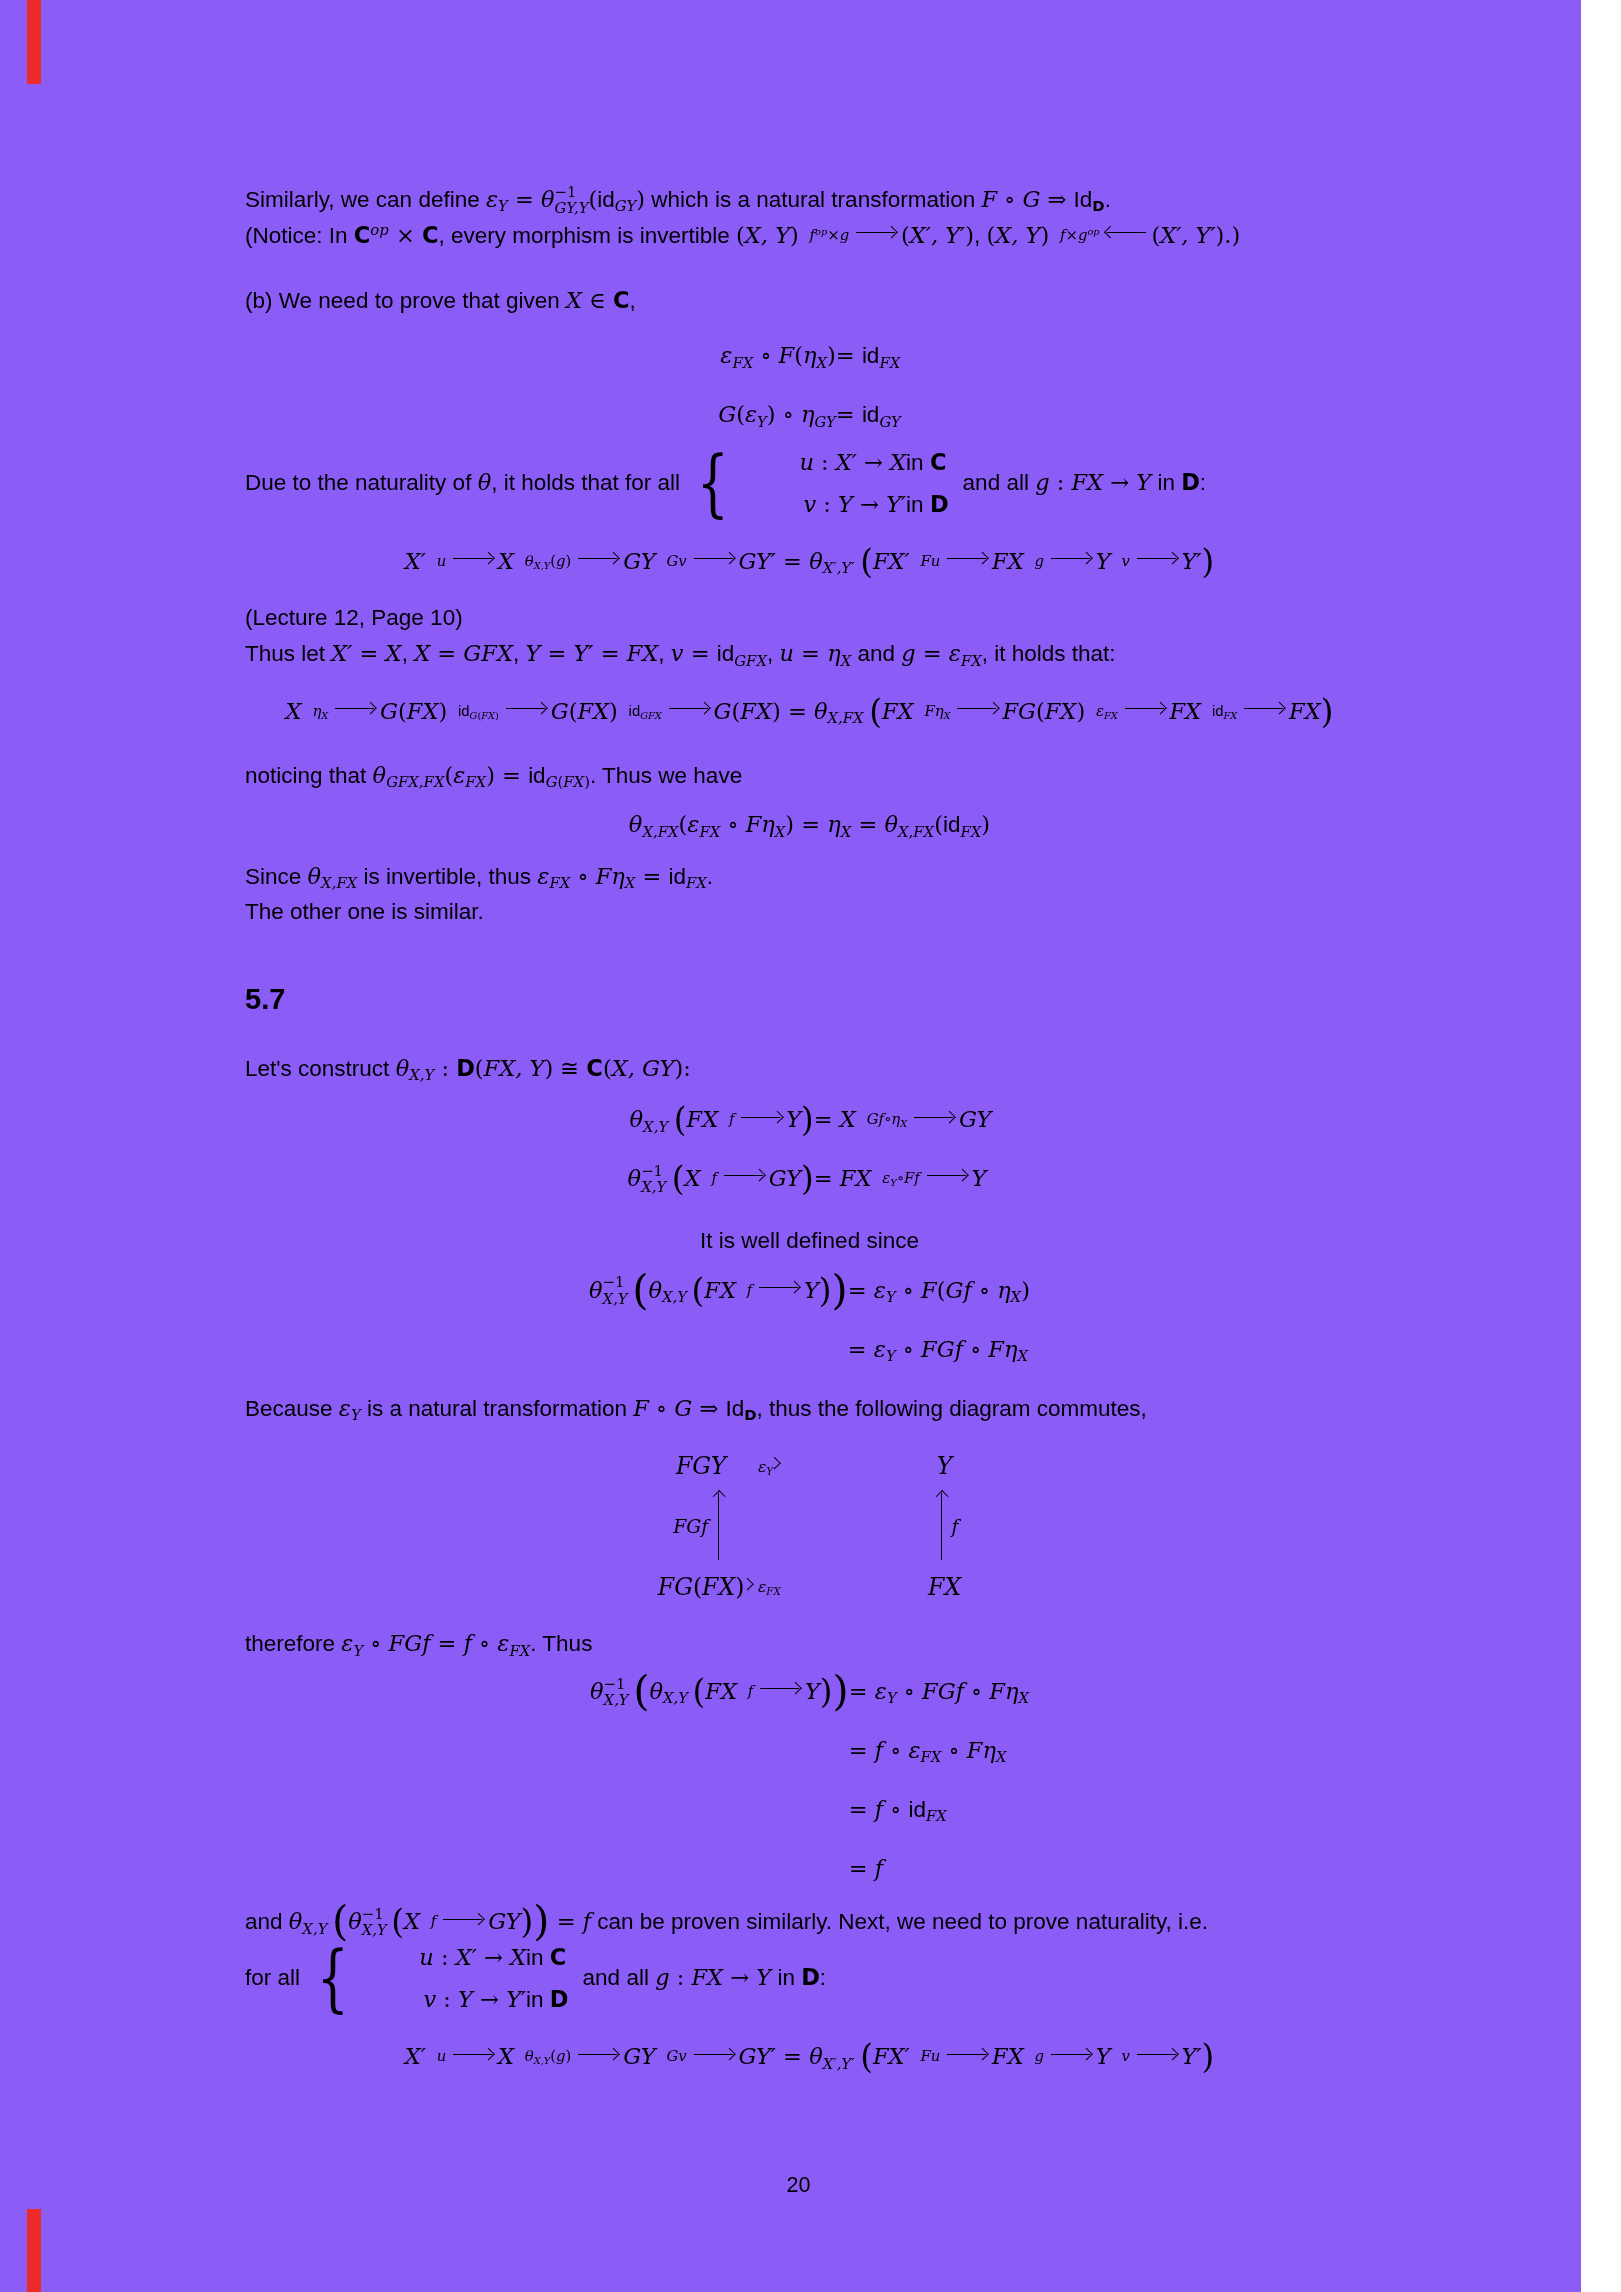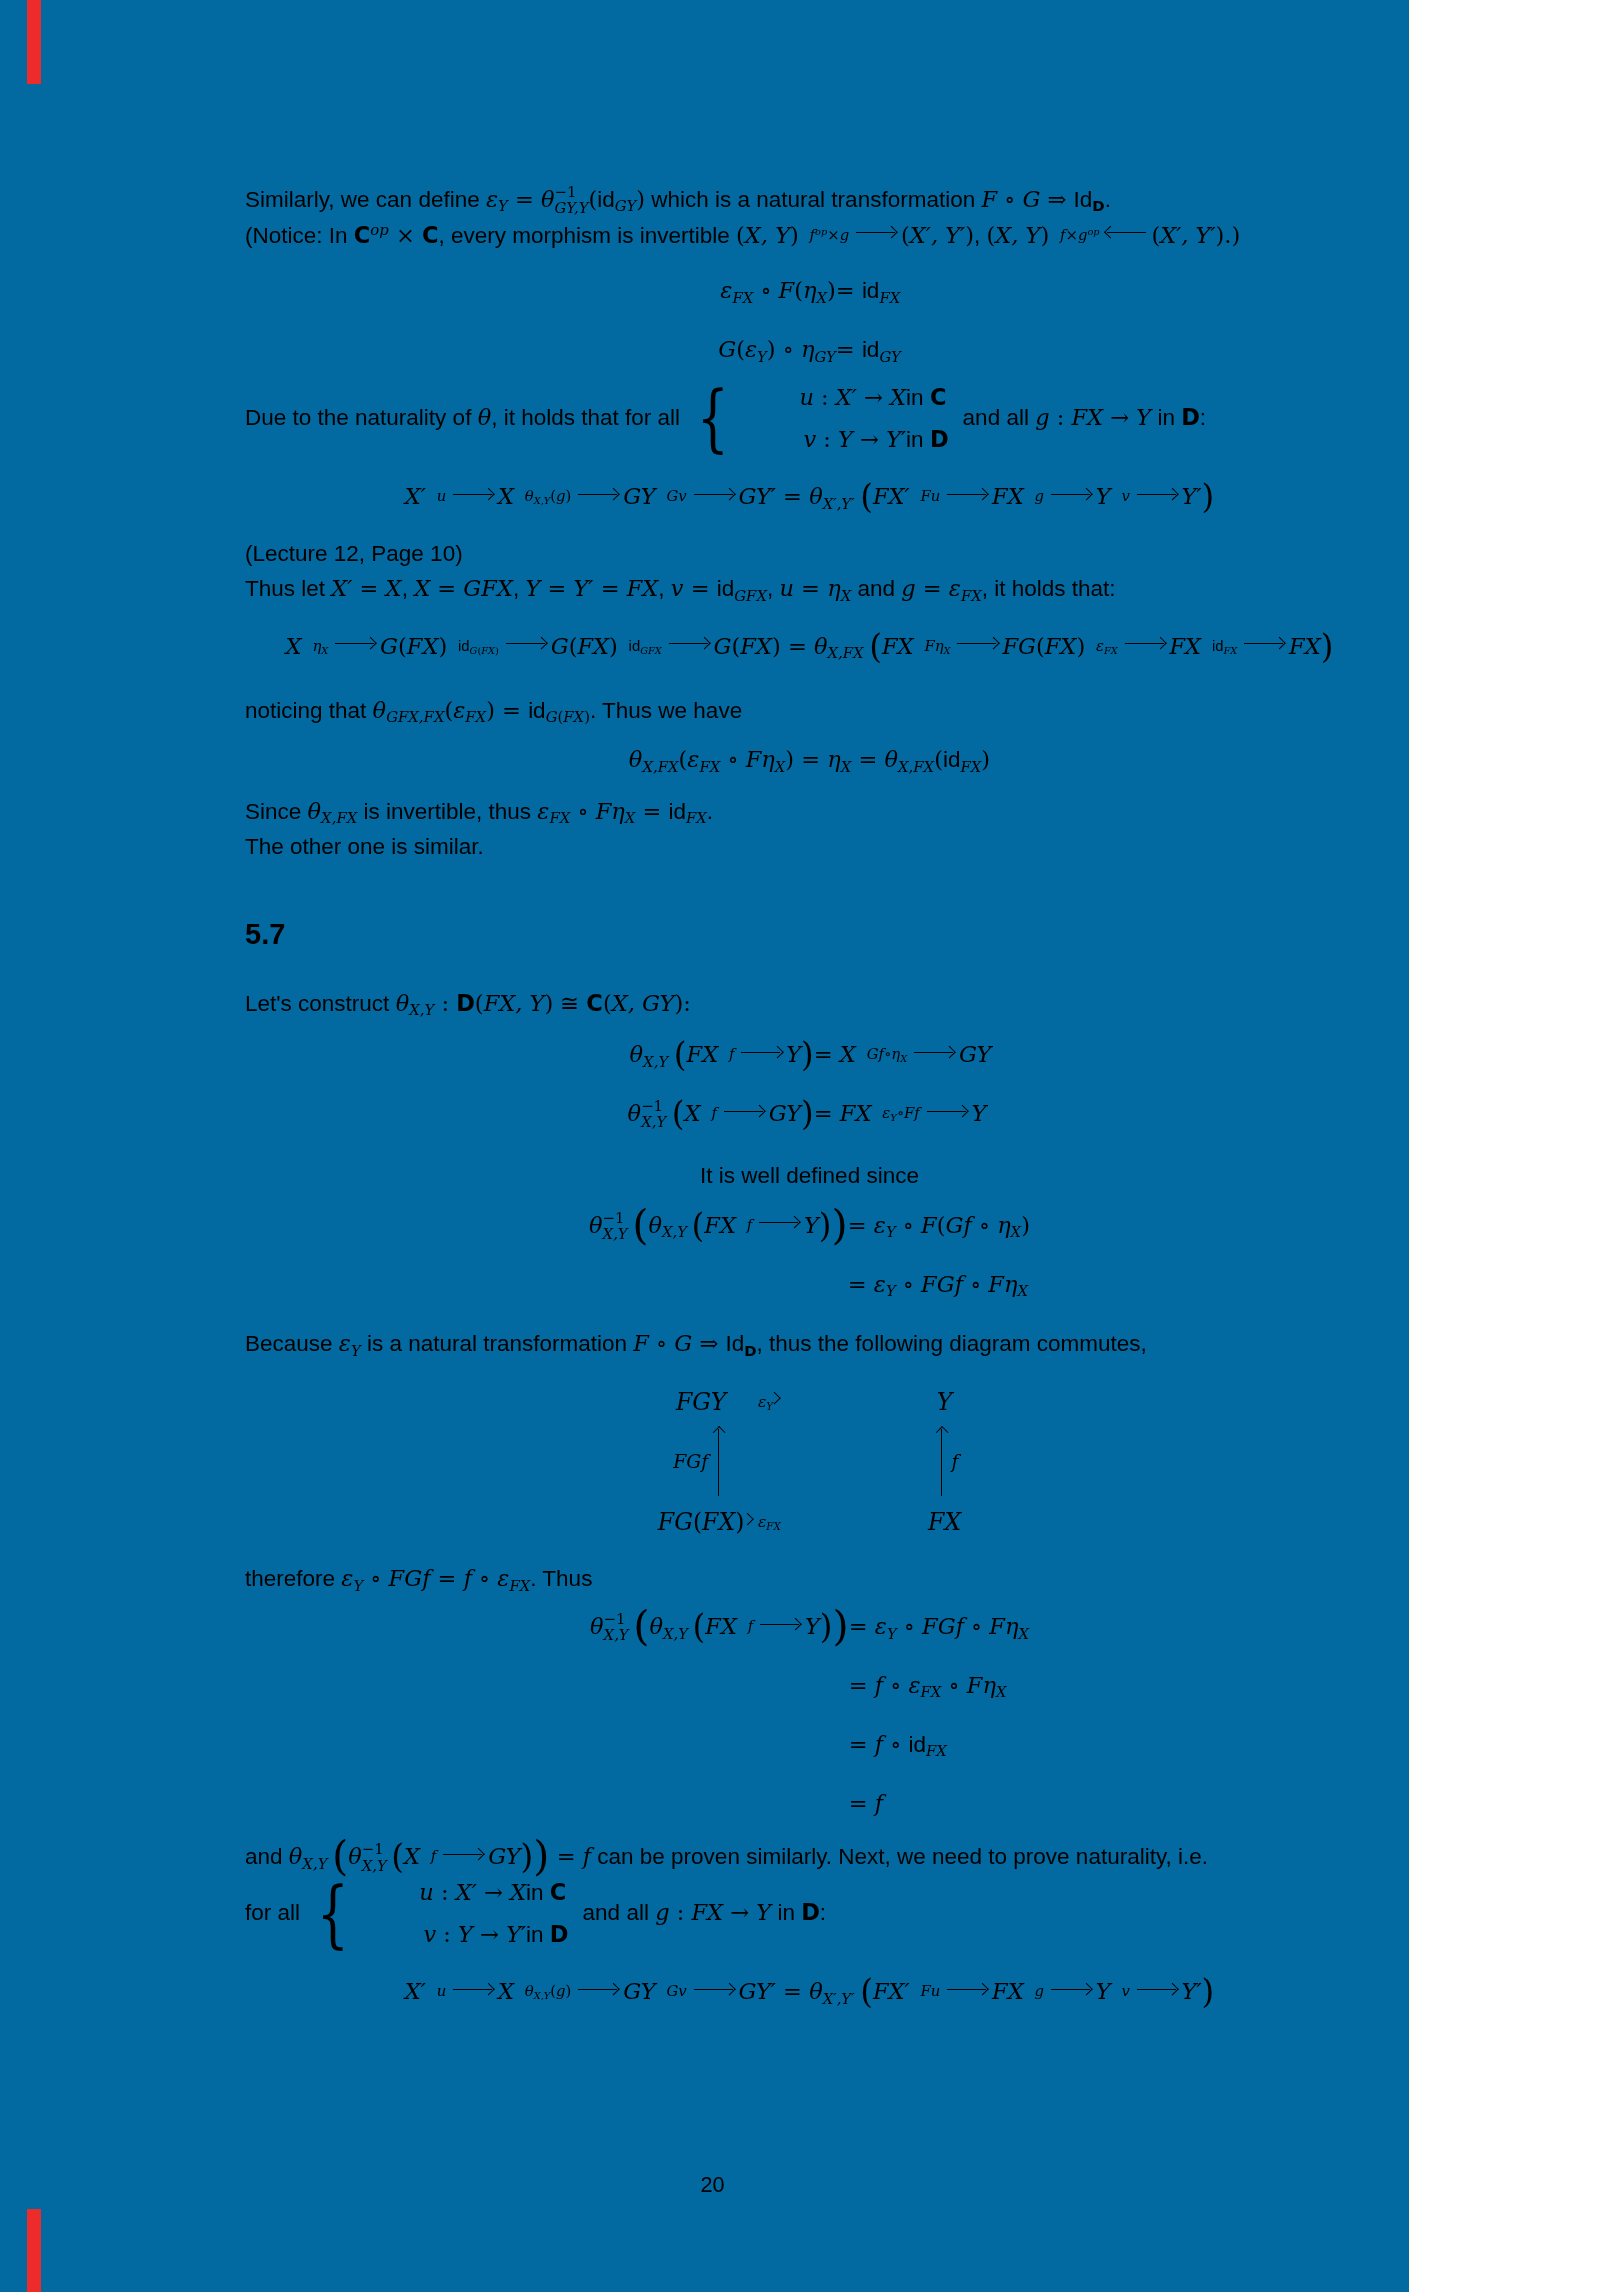--- a/index.html
+++ b/index.html
@@ -1,16 +1,16 @@
 <!DOCTYPE html>
 <html><head>
 <meta charset="utf-8">
 <style>
   html,body{margin:0;padding:0;background:#ffffff;}
-  .page{position:relative;width:1409px;height:2293px;background:#0369a1;overflow:hidden;
+  .page{position:relative;width:1581px;height:2293px;background:#8b5cf6;overflow:hidden;
         font-family:"Liberation Sans",sans-serif;font-size:22.5px;color:#000;}
   .edge{position:absolute;left:27.4px;width:13.7px;background:#ee2b2b;}
   .edge.top{top:0;height:84px;}
   .edge.bottom{bottom:0;height:84px;}
   .content{position:absolute;left:245px;top:182px;width:1129px;line-height:1.55;}
 
   
   .mi{font-family:"DejaVu Serif","DejaVu Sans",serif;font-style:italic;}
   .mm{font-family:"DejaVu Serif","DejaVu Sans",serif;}
   .mb{font-family:"DejaVu Sans","Liberation Sans",sans-serif;font-weight:bold;}
@@ -105,20 +105,21 @@
           </span><span class="mm">(</span><span class="mp">id</span><sub class="msub"><span class="mi">GY</span></sub><span class="mm">)</span><span class="mp"> which is a natural transformation </span><span class="mi">F</span><span class="mm"> ∘ </span><span class="mi">G</span><span class="mm"> ⇒ </span><span class="mp">Id</span><sub class="msub"><span class="mb">D</span></sub><span class="mp">.</span></div>
       <div><span class="mp">(Notice: In </span><span class="mb">C</span><sup class="msup"><span class="mi">op</span></sup><span class="mm"> × </span><span class="mb">C</span><span class="mp">, every morphism is invertible </span><span class="mm">(</span><span class="mi">X, Y</span><span class="mm">)</span><span class="xarr right">
             <span class="albl"><span class="mi">f</span><sup class="msup"><span class="mi">op</span></sup><span class="mm">×</span><span class="mi">g</span></span>
             <span class="ashaft"></span>
           </span><span class="mm">(</span><span class="mi">X′, Y′</span><span class="mm">)</span><span class="mp">, </span><span class="mm">(</span><span class="mi">X, Y</span><span class="mm">)</span><span class="xarr left">
             <span class="albl"><span class="mi">f</span><span class="mm">×</span><span class="mi">g</span><sup class="msup"><span class="mi">op</span></sup></span>
             <span class="ashaft"></span>
           </span><span class="mm">(</span><span class="mi">X′, Y′</span><span class="mm">).)</span></div>
     </div>
 
+    <div class="para" id="p2"><span class="mp">(b) We need to prove that given </span><span class="mi">X</span><span class="mm"> ∈ </span><span class="mb">C</span><span class="mp">,</span></div>
 
     <div class="eqalign" id="eq1">
       <div class="l"><span class="mi">ε</span><sub class="msub"><span class="mi">FX</span></sub><span class="mm"> ∘ </span><span class="mi">F</span><span class="mm">(</span><span class="mi">η</span><sub class="msub"><span class="mi">X</span></sub><span class="mm">)</span></div>
       <div class="r"><span class="mm"> = </span><span class="mp">id</span><sub class="msub"><span class="mi">FX</span></sub></div>
       <div class="l"><span class="mi">G</span><span class="mm">(</span><span class="mi">ε</span><sub class="msub"><span class="mi">Y</span></sub><span class="mm">) ∘ </span><span class="mi">η</span><sub class="msub"><span class="mi">GY</span></sub></div>
       <div class="r"><span class="mm"> = </span><span class="mp">id</span><sub class="msub"><span class="mi">GY</span></sub></div>
     </div>
 
     <div class="para" id="p3"><span class="mp">Due to the naturality of </span><span class="mi">θ</span><span class="mp">, it holds that for all </span><span class="mcases">
           <span class="mbrace">{</span>

